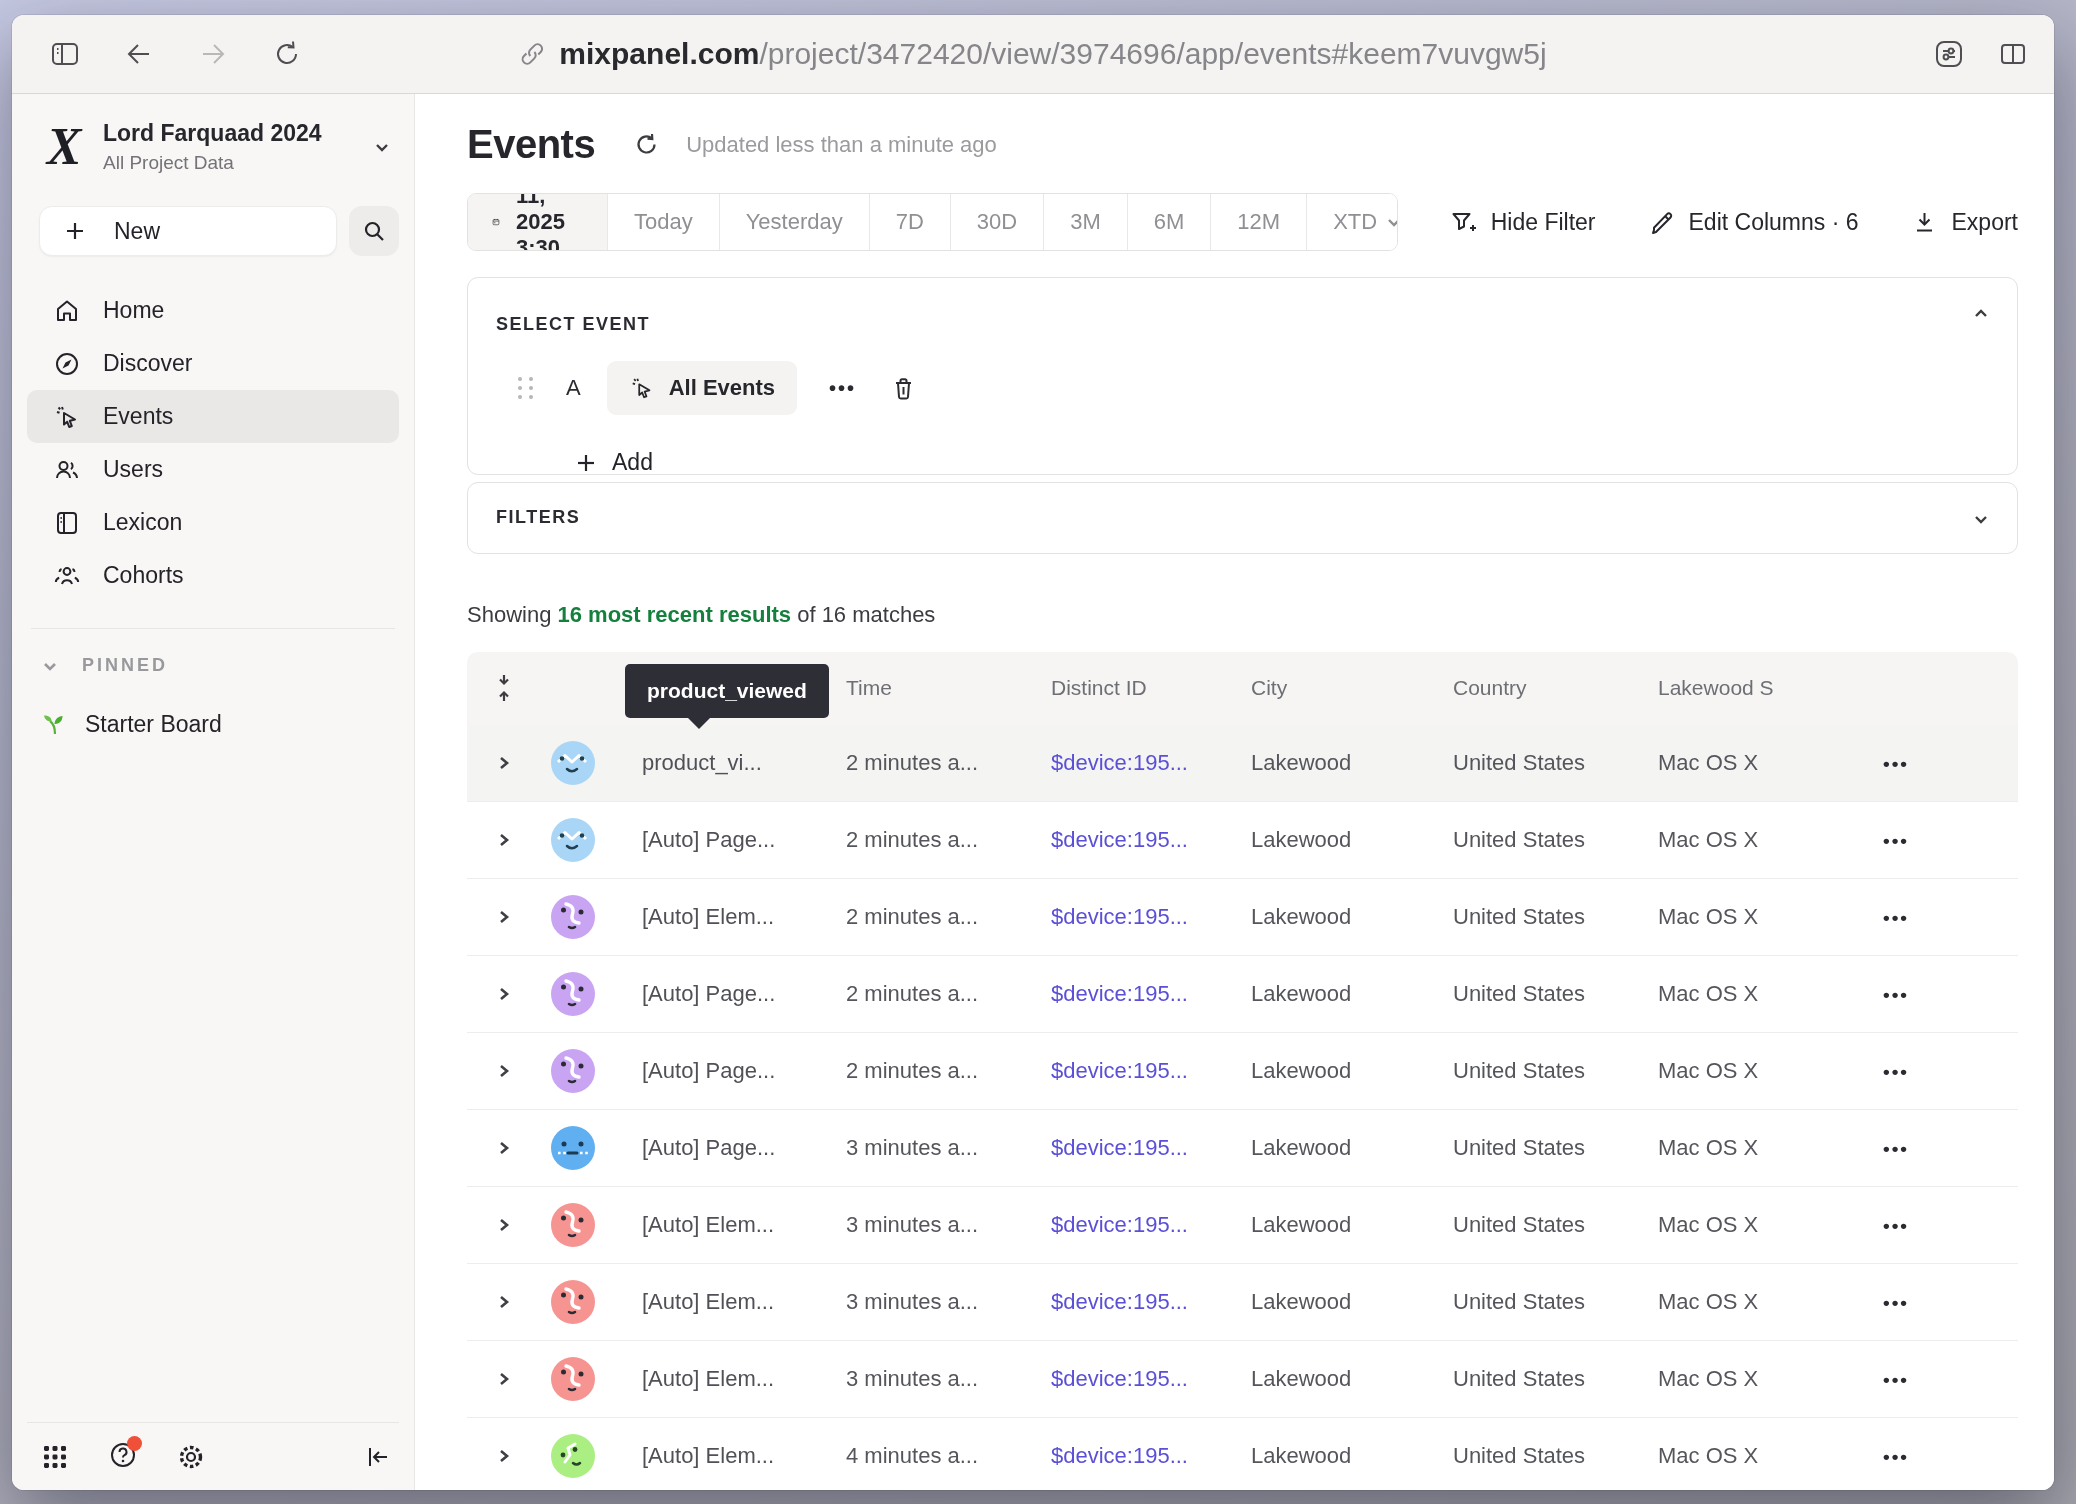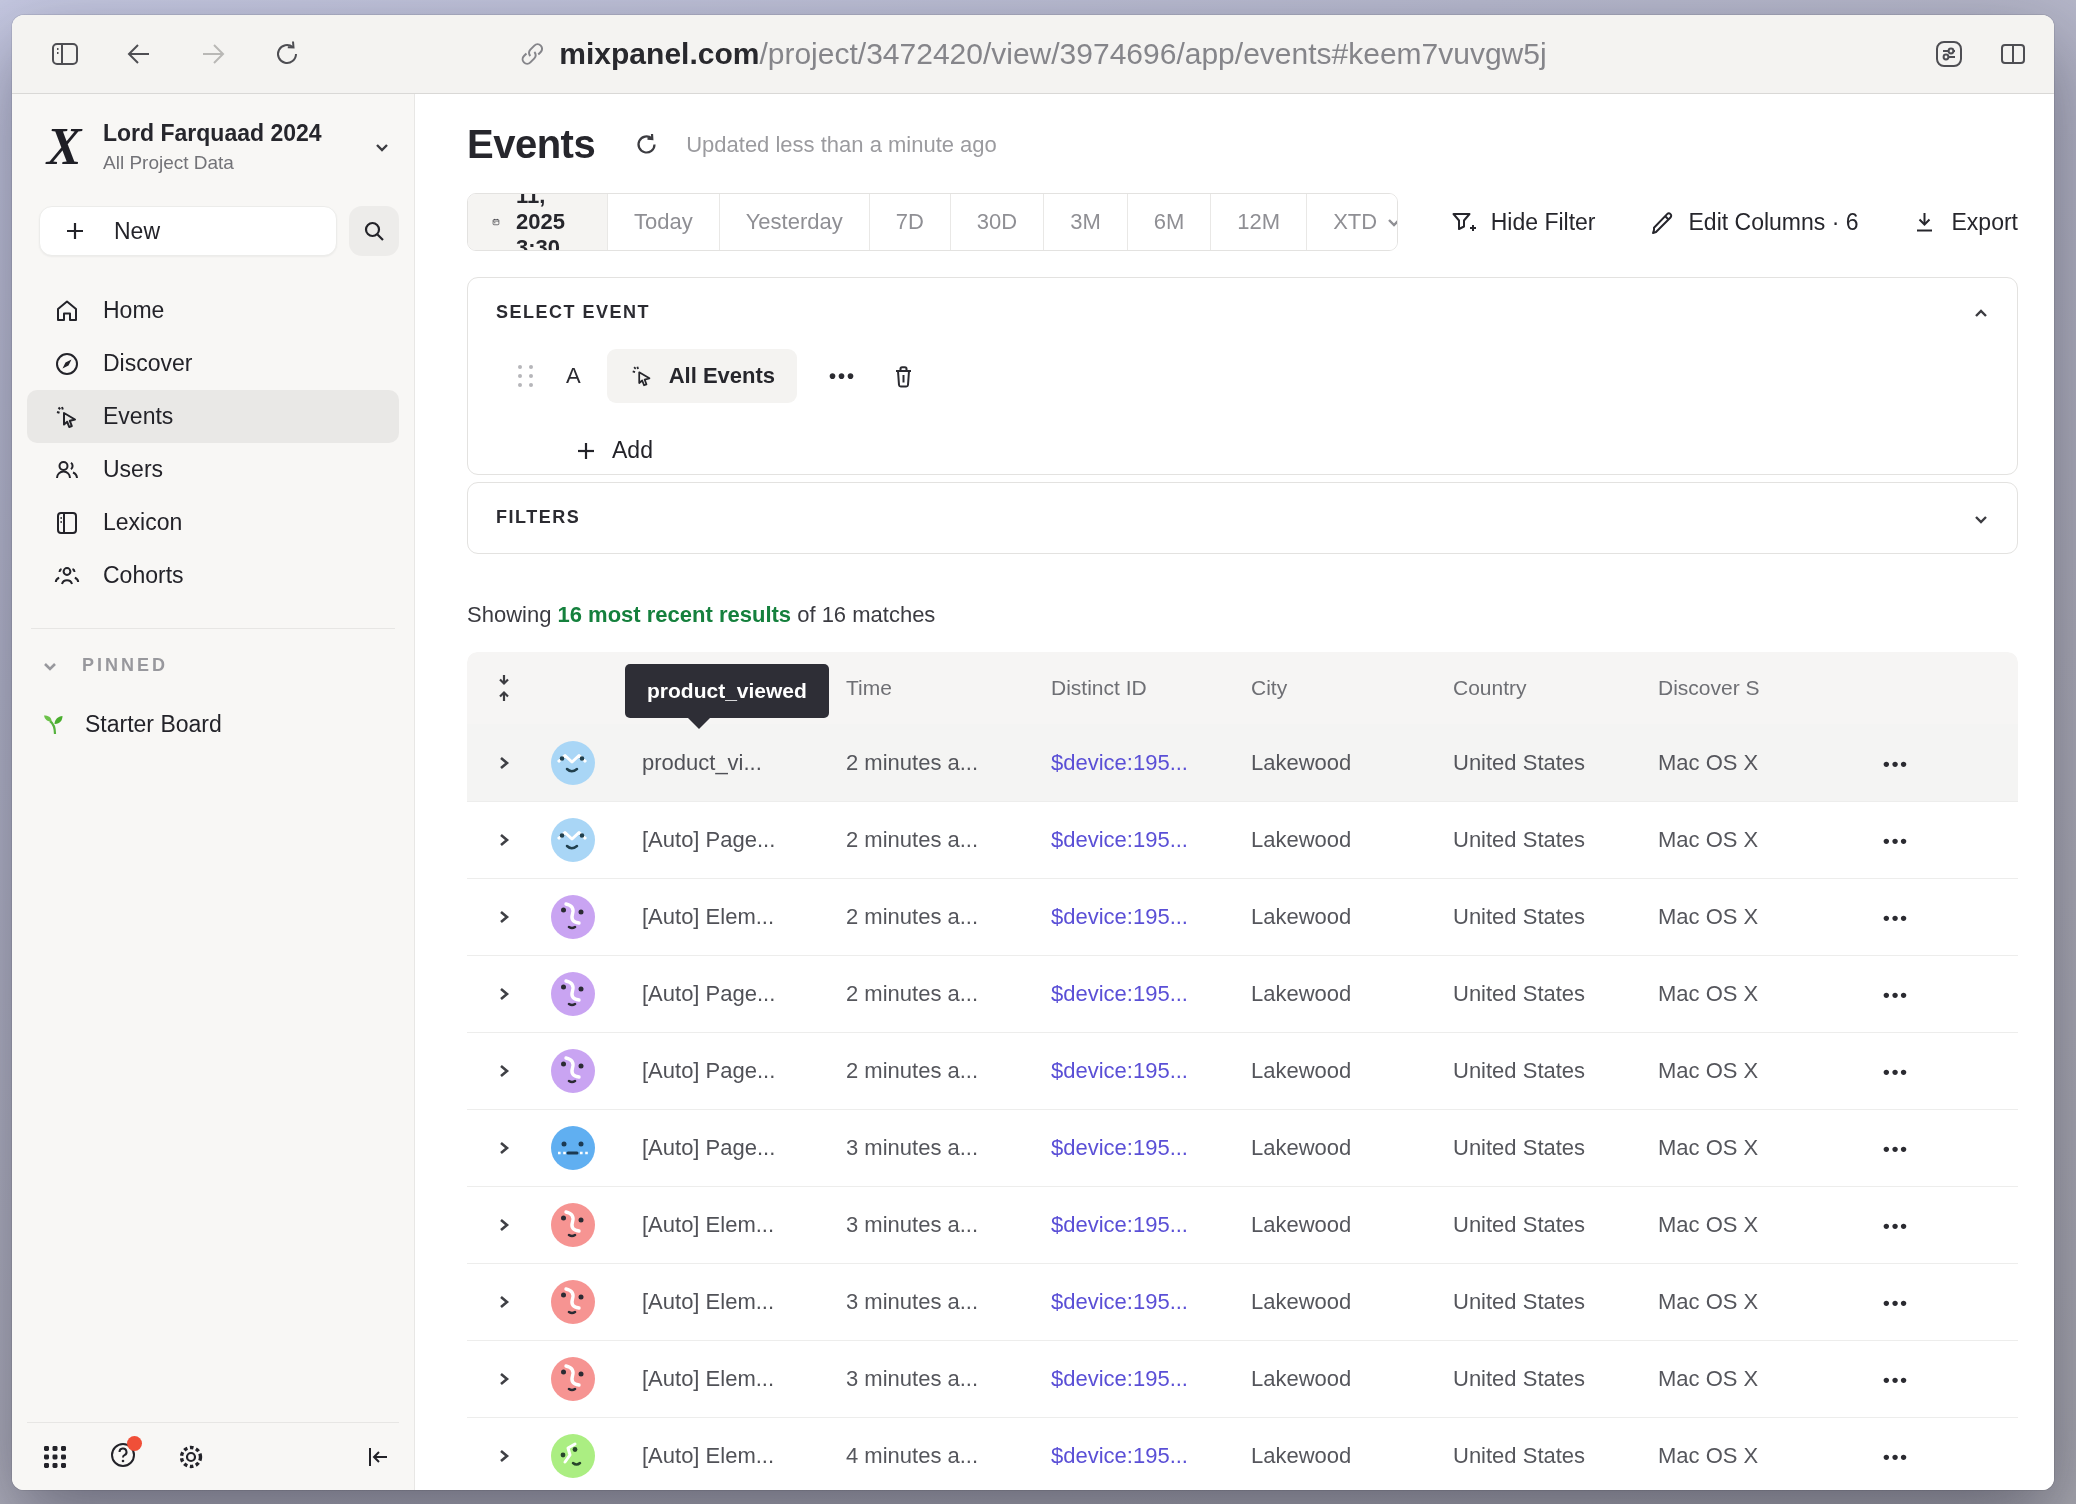--- a/index.html
+++ b/index.html
@@ -89,21 +89,21 @@
     border-left:1px solid #e9e8e6; cursor:pointer; background:#fff; }
   .xtd-chev{ width:18px; height:18px; stroke:#8f8f94; stroke-width:2.4; fill:none; }
 
   .ctl-spacer{ flex:1; }
   .act{ display:flex; align-items:center; gap:14px; font-size:23px; color:#26262c; cursor:pointer;
     margin-left:52px; white-space:nowrap; }
   .a-ic{ width:27px; height:27px; stroke:#26262c; stroke-width:2; fill:none; }
 
   
   .card{ border:1px solid #e3e2e0; border-radius:11px; margin-top:26px; position:relative; background:#fff; }
-  .card.select-card{ height:198px; padding:24px 28px; }
+  .card.select-card{ height:198px; padding:36px 28px; }
   .card.filters-card{ height:72px; margin-top:7px; padding:24px 28px; }
   .card-label{ font-size:18px; font-weight:700; letter-spacing:1.5px; color:#2b2b31; }
   .card-chev{ position:absolute; right:26px; top:26px; width:20px; height:20px; stroke:#3c3c41;
     stroke-width:2.4; fill:none; cursor:pointer; }
 
   .ev-row{ display:flex; align-items:center; margin-top:26px; gap:0; }
   .drag{ width:20px; display:grid; grid-template-columns:6px 6px; gap:5px; margin-left:22px; cursor:grab; }
   .drag i{ width:4px; height:4px; border-radius:50%; background:#b6b6ba; }
   .ev-letter{ font-size:22px; color:#2b2b31; margin-left:28px; }
   .ev-pill{ display:flex; align-items:center; gap:14px; background:#f4f3f1; border-radius:9px;
@@ -471,21 +471,21 @@
                   <line x1="12" y1="28" x2="12" y2="20"></line>
                   <polyline points="8 23.5 12 19.5 16 23.5"></polyline>
                 </svg>
             </div>
             <div class="th"></div>
             <div class="th"></div>
             <div class="th">Time</div>
             <div class="th">Distinct ID</div>
             <div class="th">City</div>
             <div class="th">Country</div>
-            <div class="th">Discover S</div>
+            <div class="th">Lakewood S</div>
             <div class="th"></div>
           </div>
           <div id="tbody">
   <div class="trow hl">
     <div class="cell c-exp">
                   <svg class="rchev" viewBox="0 0 18 18">
                     <polyline points="6 4 12 9 6 14"></polyline>
                   </svg>
                 </div>
     <div class="cell c-av">

